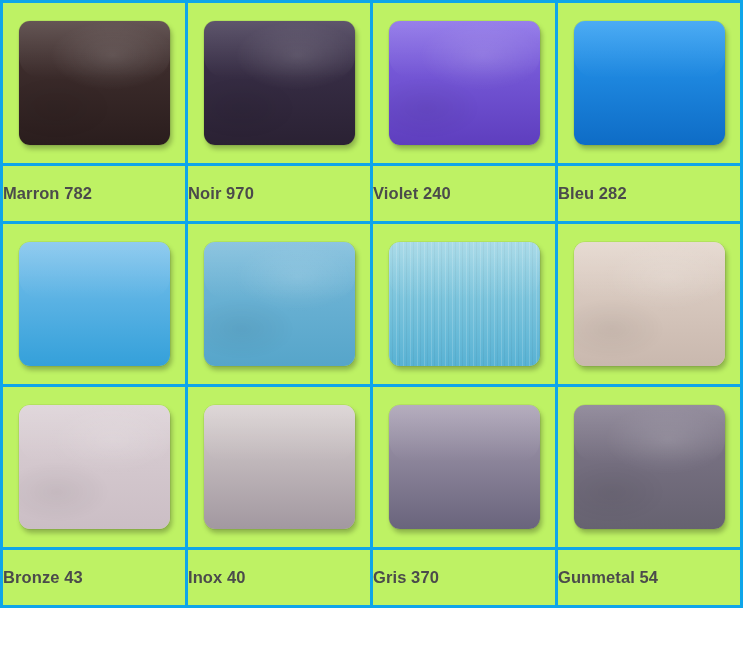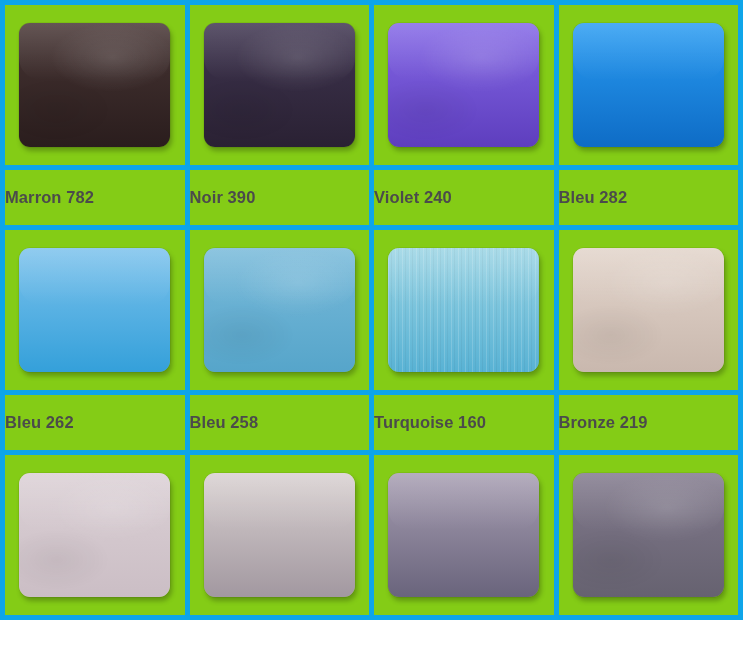--- a/index.html
+++ b/index.html
@@ -15,24 +15,24 @@
     -webkit-font-smoothing: antialiased;
   }
 
   #swatch-table {
     width: 743px;
     border-collapse: collapse;
     table-layout: fixed;
   }
 
   #swatch-table td {
-    border: 5px solid #0ea5e9;
+    border: 3px solid #0ea5e9;
     padding: 0;
     vertical-align: middle;
-    background: #84cc16;
+    background: #bef264;
   }
 
   
   td.swatch-cell {
     height: 160px;
     text-align: center;
   }
 
   .chip-wrap {
     width: 100%;
@@ -134,21 +134,21 @@
           <div class="chip" style="background: linear-gradient(rgb(42, 156, 242) 0%, rgb(14, 108, 198) 100%);"></div>
         </div>
       </td>
     </tr>
 
     <tr>
       <td class="label-cell">
         <span class="label-text">Marron 782</span>
       </td>
       <td class="label-cell">
-        <span class="label-text">Noir 390</span>
+        <span class="label-text">Noir 970</span>
       </td>
       <td class="label-cell">
         <span class="label-text">Violet 240</span>
       </td>
       <td class="label-cell">
         <span class="label-text">Bleu 282</span>
       </td>
     </tr>
 
     <tr>
@@ -167,34 +167,20 @@
           <div class="chip brushed" style="background: linear-gradient(rgb(154, 212, 228) 0%, rgb(88, 178, 212) 100%);"></div>
         </div>
       </td>
       <td class="swatch-cell">
         <div class="chip-wrap">
           <div class="chip mottled" style="background: linear-gradient(rgb(226, 212, 202) 0%, rgb(201, 184, 174) 100%);"></div>
         </div>
       </td>
     </tr>
 
-    <tr>
-      <td class="label-cell">
-        <span class="label-text">Bleu 262</span>
-      </td>
-      <td class="label-cell">
-        <span class="label-text">Bleu 258</span>
-      </td>
-      <td class="label-cell">
-        <span class="label-text">Turquoise 160</span>
-      </td>
-      <td class="label-cell">
-        <span class="label-text">Bronze 219</span>
-      </td>
-    </tr>
 
     <tr>
       <td class="swatch-cell">
         <div class="chip-wrap">
           <div class="chip mottled" style="background: linear-gradient(rgb(219, 208, 213) 0%, rgb(203, 190, 197) 100%);"></div>
         </div>
       </td>
       <td class="swatch-cell">
         <div class="chip-wrap">
           <div class="chip" style="background: linear-gradient(rgb(216, 208, 208) 0%, rgb(162, 152, 160) 100%);"></div>
@@ -205,15 +191,29 @@
           <div class="chip" style="background: linear-gradient(rgb(167, 158, 178) 0%, rgb(105, 100, 124) 100%);"></div>
         </div>
       </td>
       <td class="swatch-cell">
         <div class="chip-wrap">
           <div class="chip mottled" style="background: linear-gradient(rgb(129, 121, 140) 0%, rgb(102, 98, 112) 100%);"></div>
         </div>
       </td>
     </tr>
 
+    <tr>
+      <td class="label-cell">
+        <span class="label-text">Bronze 43</span>
+      </td>
+      <td class="label-cell">
+        <span class="label-text">Inox 40</span>
+      </td>
+      <td class="label-cell">
+        <span class="label-text">Gris 370</span>
+      </td>
+      <td class="label-cell">
+        <span class="label-text">Gunmetal 54</span>
+      </td>
+    </tr>
 
   </tbody>
 </table>
 
 </body></html>

